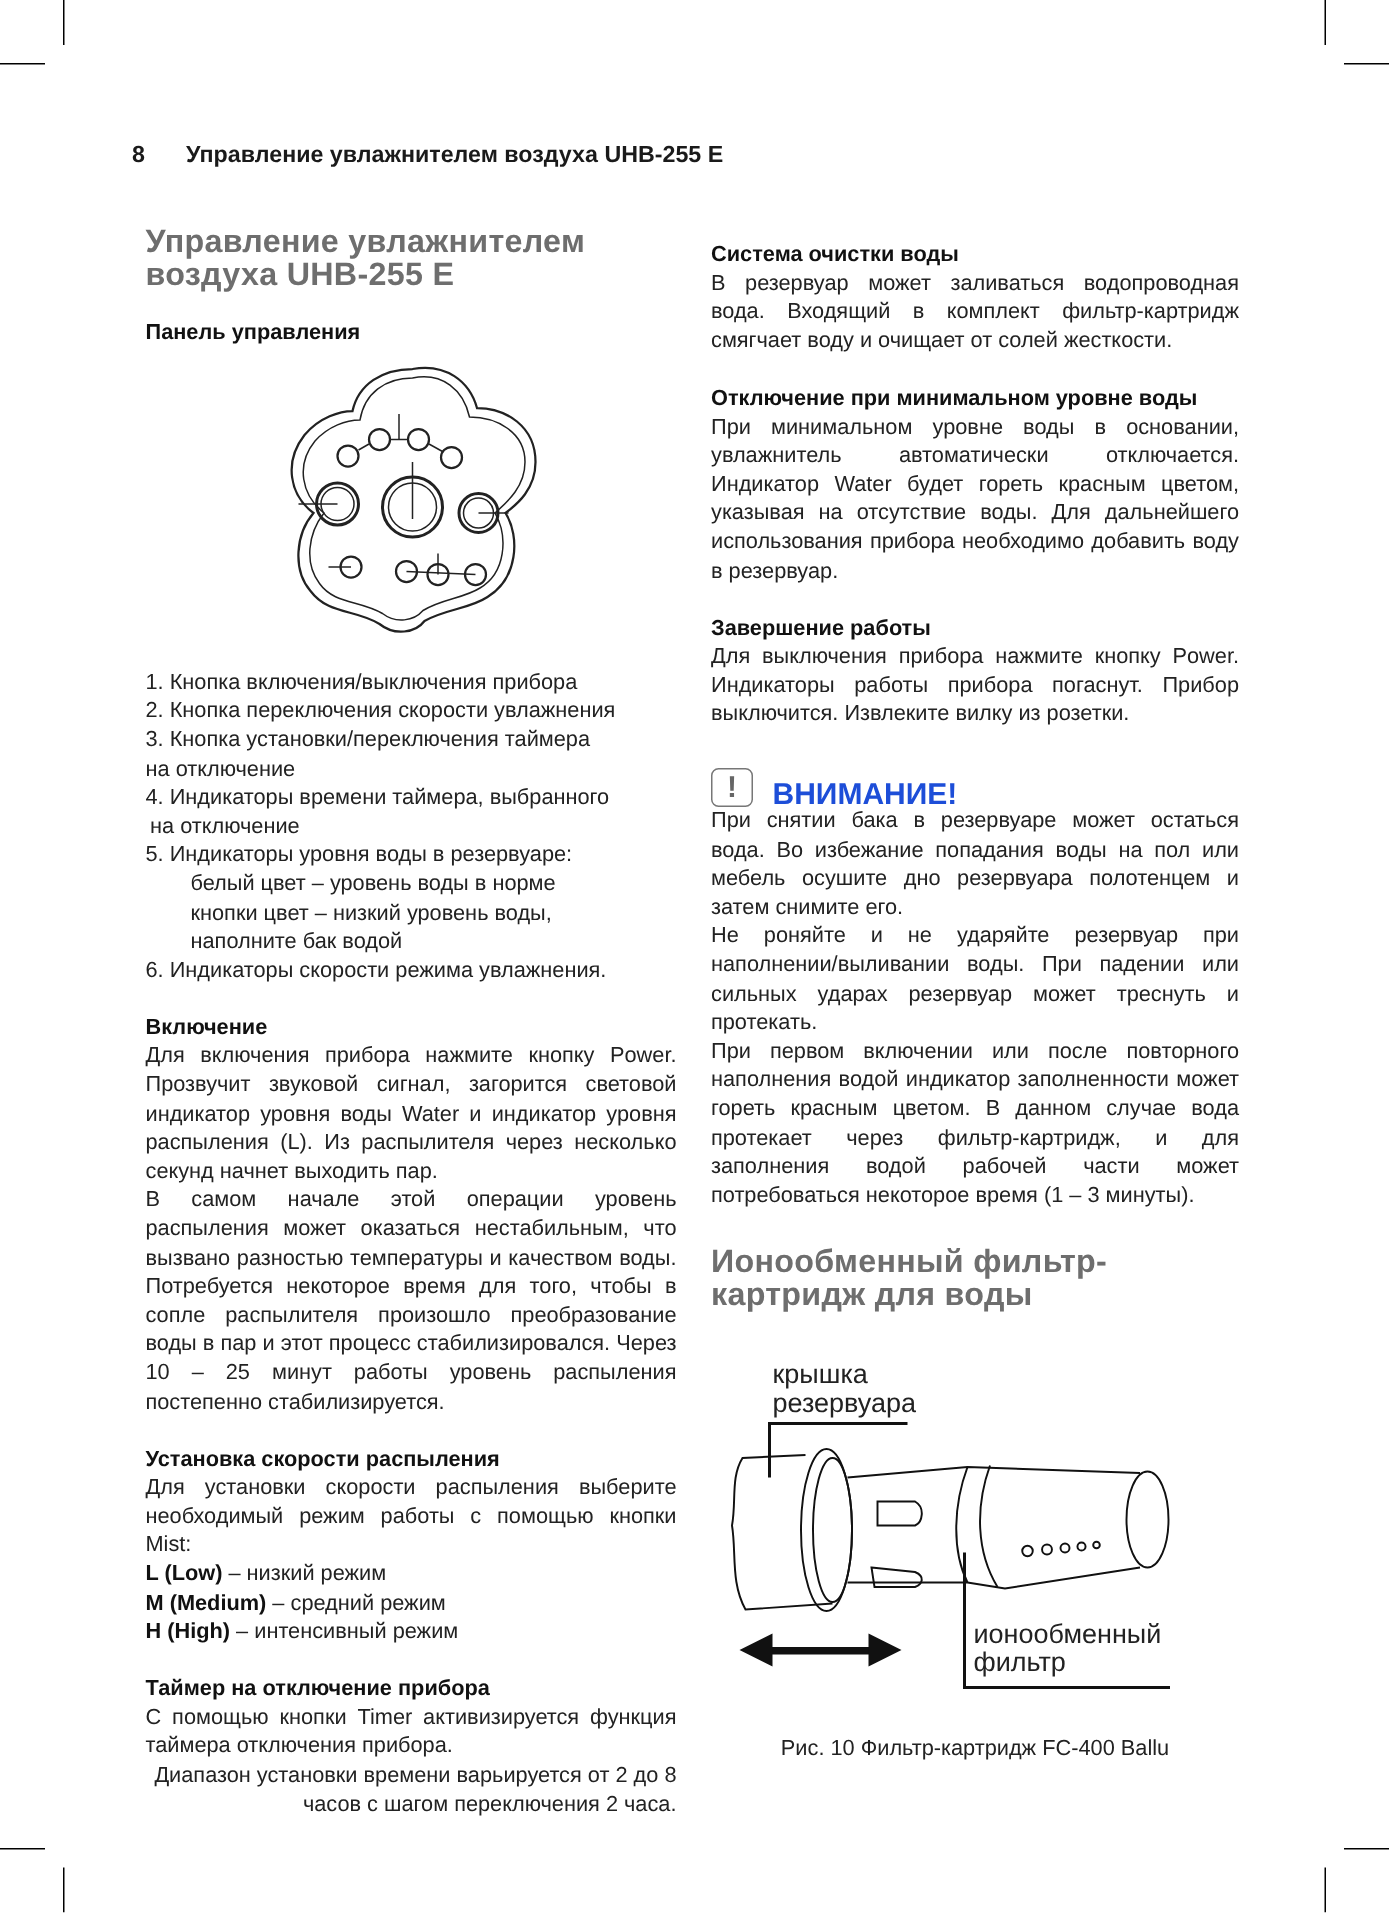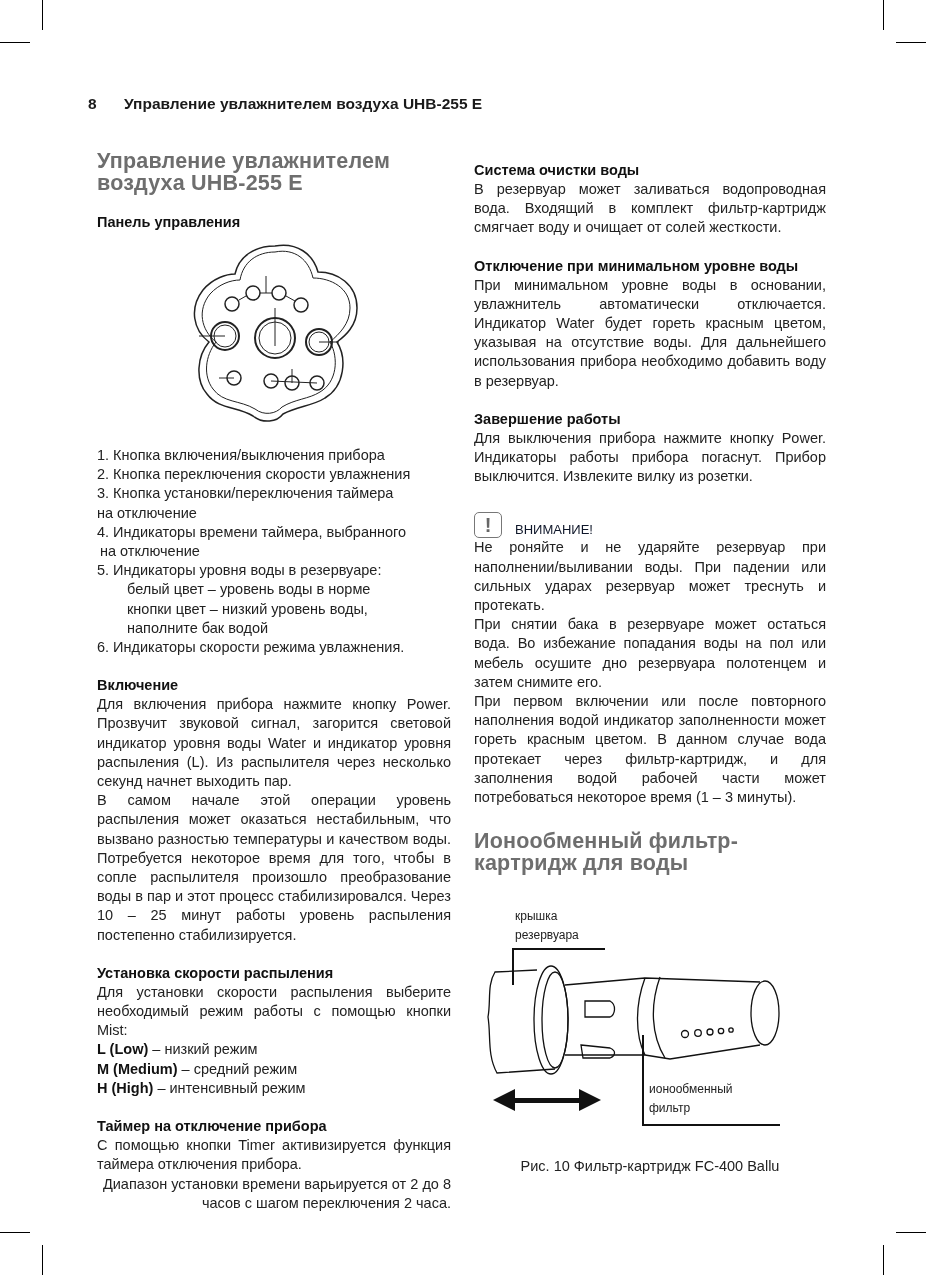--- a/index.html
+++ b/index.html
@@ -13,23 +13,23 @@
   .col-right { left: 474px; width: 352px; }
   .h-big { font-size: 21.5px; font-weight: bold; color: #6e6e6e; line-height: 22px; margin: 0; letter-spacing: 0.2px; }
   .h-sub { font-size: 14.5px; font-weight: bold; color: #111; margin: 0; line-height: 19px; }
   p { margin: 0; font-size: 14.5px; line-height: 19.2px; text-align: justify; color: #222; }
   .list-line { font-size: 14.5px; line-height: 19.2px; color: #222; white-space: nowrap; }
   .indent { padding-left: 30px; }
   .indent1 { padding-left: 3px; }
   .mode b { color: #111; }
   .warn-head { display: flex; align-items: flex-end; margin-top: 0; }
   .warn-box { width: 28px; height: 26px; border: 1.5px solid #777; border-radius: 5px; display: flex; align-items: center; justify-content: center; font-weight: bold; font-size: 20px; color: #666; box-sizing: border-box; }
-  .warn-title { font-size: 13px; font-weight: normal; margin-left: 13px; line-height: 16px; color: #0f172a; }
+  .warn-title { font-size: 20px; font-weight: bold; margin-left: 13px; line-height: 16px; color: #1d4ed8; }
   .caption { font-size: 14.5px; color: #222; text-align: center; }
-  .fig-label { position: absolute; font-size: 12px; color: #222; line-height: 19px; }
+  .fig-label { position: absolute; font-size: 18px; color: #222; line-height: 19px; }
 </style>
 </head>
 <body>
 
 <div class="crop" style="left:42px;top:0;width:1px;height:30px;"></div>
 <div class="crop" style="left:0;top:42px;width:30px;height:1px;"></div>
 <div class="crop" style="left:883px;top:0;width:1px;height:30px;"></div>
 <div class="crop" style="left:896px;top:42px;width:30px;height:1px;"></div>
 <div class="crop" style="left:0;top:1232px;width:30px;height:1px;"></div>
 <div class="crop" style="left:42px;top:1245px;width:1px;height:30px;"></div>
@@ -112,22 +112,22 @@
   <h2 class="h-sub" style="margin-top:19px;">Отключение при минимальном уровне воды</h2>
   <p>При минимальном уровне воды в основании, увлажнитель автоматически отключается. Индикатор Water будет гореть красным цветом, указывая на отсутствие воды. Для дальнейшего использования прибора необходимо добавить воду в резервуар.</p>
 
   <h2 class="h-sub" style="margin-top:19px;">Завершение работы</h2>
   <p>Для выключения прибора нажмите кнопку Power. Индикаторы работы прибора погаснут. Прибор выключится. Извлеките вилку из розетки.</p>
 
   <div class="warn-head" style="margin-top:26px;">
     <div class="warn-box">!</div>
     <div class="warn-title">ВНИМАНИЕ!</div>
   </div>
+  <p>При снятии бака в резервуаре может остаться вода. Во избежание попадания воды на пол или мебель осушите дно резервуара полотенцем и затем снимите его.</p>
   <p>Не роняйте и не ударяйте резервуар при наполнении/выливании воды. При падении или сильных ударах резервуар может треснуть и протекать.</p>
-  <p>При снятии бака в резервуаре может остаться вода. Во избежание попадания воды на пол или мебель осушите дно резервуара полотенцем и затем снимите его.</p>
   <p>При первом включении или после повторного наполнения водой индикатор заполненности может гореть красным цветом. В данном случае вода протекает через фильтр-картридж, и для заполнения водой рабочей части может потребоваться некоторое время (1 – 3 минуты).</p>
 
   <h1 class="h-big" style="margin-top:23px;">
     <span>Ионообменный фильтр-</span><br>
     <span>картридж для воды</span>
   </h1>
 </div>
 
 <div style="position:absolute;left:485px;top:905px;width:330px;height:230px;">
   <div class="fig-label" style="left:30px;top:2px;">

